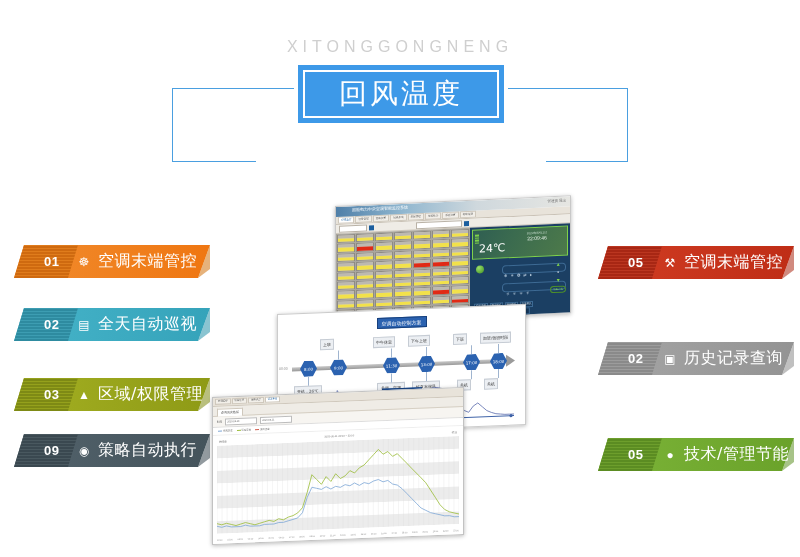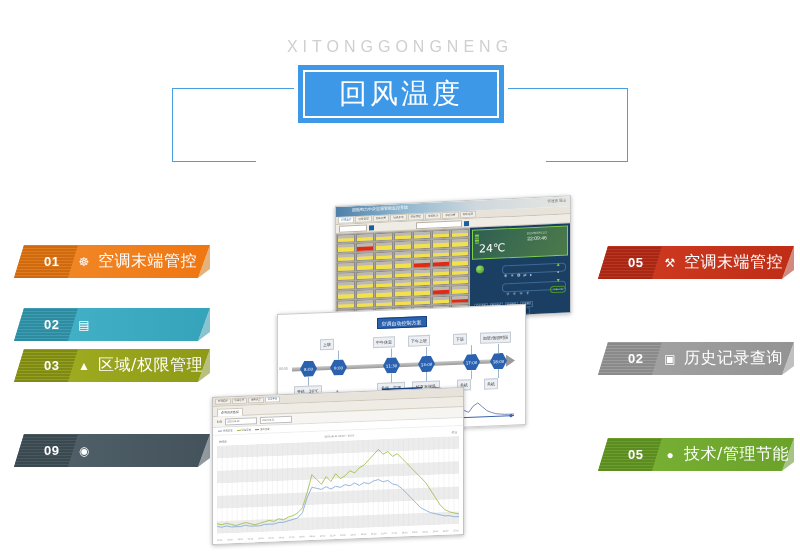--- a/index.html
+++ b/index.html
@@ -286,23 +286,24 @@
           <rect width="3" height="3" fill="#2e8ba0"></rect>
             <rect width="3" height="1" fill="#3d9db2"></rect>
         </pattern>
       </defs>
       <polygon points="10,0 196,0 184,33 0,33" fill="url(#g2)"></polygon>
       <polygon points="10,0 64,0 54,33 0,33" fill="url(#h2)"></polygon>
       <polygon points="184,33 196,0 196,24" fill="#2a93ab" opacity="0.55"></polygon>
     </svg>
     <span class="num">02</span>
     <span class="ico">▤</span>
-  </div>
-
-  <div class="banner left" style="left:14px;top:349px;">
+    <span class="lab">全天自动巡视</span>
+  </div>
+
+  <div class="banner left" style="left:14px;top:378px;">
     <svg width="196" height="33" viewBox="0 0 196 33">
       <defs>
         <linearGradient id="g3" x1="0" y1="0" x2="1" y2="0">
           <stop offset="0" stop-color="#a4b022"></stop>
             <stop offset="1" stop-color="#8e9a16"></stop>
         </linearGradient>
         <pattern id="h3" width="3" height="3" patternUnits="userSpaceOnUse">
           <rect width="3" height="3" fill="#7e8a15"></rect>
             <rect width="3" height="1" fill="#95a11c"></rect>
         </pattern>
@@ -327,20 +328,21 @@
           <rect width="3" height="3" fill="#3a4850"></rect>
             <rect width="3" height="1" fill="#49585f"></rect>
         </pattern>
       </defs>
       <polygon points="10,0 196,0 184,33 0,33" fill="url(#g4)"></polygon>
       <polygon points="10,0 64,0 54,33 0,33" fill="url(#h4)"></polygon>
       <polygon points="184,33 196,0 196,24" fill="#394750" opacity="0.55"></polygon>
     </svg>
     <span class="num">09</span>
     <span class="ico">◉</span>
+    <span class="lab">策略自动执行</span>
   </div>
 
   <div class="banner right" style="left:598px;top:246px;">
     <svg width="196" height="33" viewBox="0 0 196 33">
       <defs>
         <linearGradient id="g5" x1="0" y1="0" x2="1" y2="0">
           <stop offset="0" stop-color="#d13d23"></stop>
             <stop offset="1" stop-color="#bf2d16"></stop>
         </linearGradient>
         <pattern id="h5" width="3" height="3" patternUnits="userSpaceOnUse">

